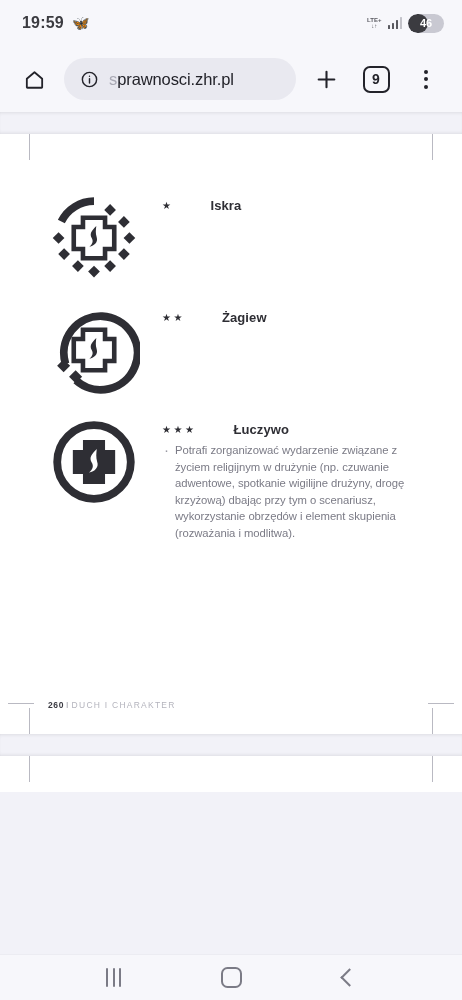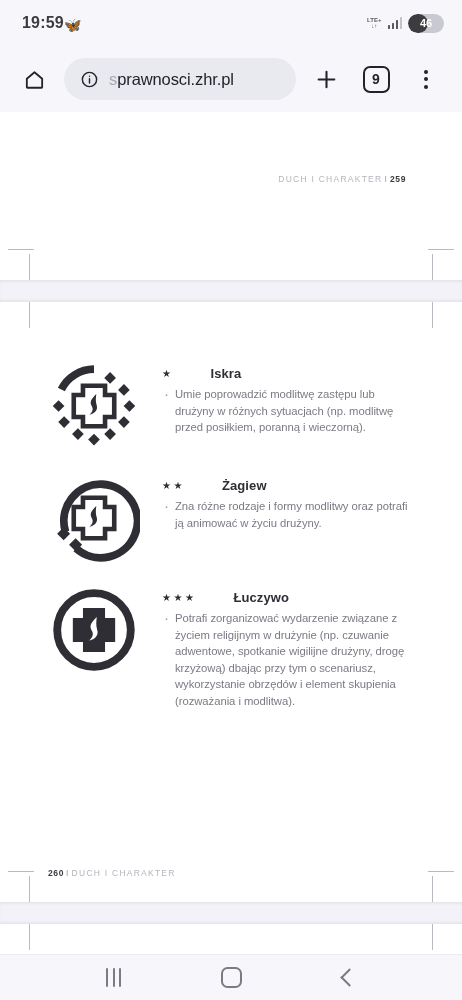--- a/index.html
+++ b/index.html
@@ -10,21 +10,21 @@
     overflow:hidden;
   }
   .phone { position:relative; width:462px; height:1000px; background:#f7f7fb; }
 
   
   .statusbar {
     height:46px; display:flex; align-items:center;
     justify-content:space-between; padding:0 18px 0 22px;
     background:#f7f7fb;
   }
-  .status-left { display:flex; align-items:flex-end; }
+  .status-left { display:flex; align-items:center; gap:8px; }
   .clock { font-size:16px; font-weight:700; color:#3b3b40; letter-spacing:.2px; }
   .butterfly { font-size:14px; color:#3b3b40; line-height:1; }
   .status-right { display:flex; align-items:center; gap:6px; }
   .net-type { display:flex; flex-direction:column; align-items:center;
     font-size:6px; font-weight:700; color:#5a5a60; line-height:1.05; }
   .sigbars { display:flex; align-items:flex-end; gap:1.5px; height:12px; }
   .sigbars i { display:block; width:2.5px; background:#5a5a60; border-radius:.5px; }
   .sigbars i:nth-child(1){ height:4px; }
   .sigbars i:nth-child(2){ height:6.5px; }
   .sigbars i:nth-child(3){ height:9px; }
@@ -176,27 +176,20 @@
       <span class="dots">
           <span></span>
           <span></span>
           <span></span>
         </span>
     </div>
   </div>
 
   <div class="viewer">
 
-    <div class="pdf-page page-top">
-      <div class="hdr"><span>DUCH I CHARAKTER</span><span class="sep">I</span><b>259</b></div>
-      <span class="crop h" style="left:8px;  bottom:30px;"></span>
-      <span class="crop h" style="right:8px; bottom:30px;"></span>
-      <span class="crop v" style="left:29px; bottom:0;"></span>
-      <span class="crop v" style="right:29px;bottom:0;"></span>
-    </div>
 
     <div class="page-gap"></div>
 
     <div class="pdf-page page-main">
       <span class="crop v" style="left:29px; top:0;"></span>
       <span class="crop v" style="right:29px;top:0;"></span>
       <span class="crop v" style="left:29px; bottom:0;"></span>
       <span class="crop v" style="right:29px;bottom:0;"></span>
       <span class="crop h" style="left:8px;  bottom:30px;"></span>
       <span class="crop h" style="right:8px; bottom:30px;"></span>
@@ -218,43 +211,39 @@
             </g>
             <path d="M38 28 H62 V38 H72 V62 H62 V72 H38 V62 H28 V38 H38 Z" fill="none" stroke="#2e2e34" stroke-width="5" stroke-linejoin="miter"></path>
             <path d="M52.5 37 c-5.5 5.5 -7.5 8.5 -5 13 c2 3.5 1 6.5 -2.5 9.5 c5.5 -1 9.5 -5 8 -10 c-1.5 -5 -1 -8 -.5 -12.5 z"></path>
           </svg>
         </div>
         <div class="badge-body">
           <div class="badge-title">
             <span class="stars">★</span>
             <span class="badge-name">Iskra</span>
           </div>
-          <ul class="badge-list">
-            <li>Umie poprowadzić modlitwę zastępu lub drużyny w różnych sytuacjach (np. modlitwę przed posiłkiem, poranną i wieczorną).</li>
-          </ul>
         </div>
       </div>
 
       <div class="badge-row">
         <div class="icon-wrap">
           <svg viewBox="0 0 100 100" fill="#2e2e34">
             <path d="M30.5 83 A40 40 0 1 0 19 65" fill="none" stroke="#2e2e34" stroke-width="8.5" stroke-linecap="butt"></path>
             <rect x="12" y="62" width="10" height="10" transform="rotate(45 17 67)"></rect>
             <rect x="25" y="74" width="10" height="10" transform="rotate(45 30 79)"></rect>
             <path d="M38 28 H62 V38 H72 V62 H62 V72 H38 V62 H28 V38 H38 Z" fill="none" stroke="#2e2e34" stroke-width="5" stroke-linejoin="miter"></path>
             <path d="M52.5 37 c-5.5 5.5 -7.5 8.5 -5 13 c2 3.5 1 6.5 -2.5 9.5 c5.5 -1 9.5 -5 8 -10 c-1.5 -5 -1 -8 -.5 -12.5 z"></path>
           </svg>
         </div>
         <div class="badge-body">
           <div class="badge-title">
             <span class="stars">★★</span>
             <span class="badge-name">Żagiew</span>
           </div>
           <ul class="badge-list">
-            <li>Zna różne rodzaje i formy modlitwy oraz potrafi ją animować w życiu drużyny.</li>
           </ul>
         </div>
       </div>
 
       <div class="badge-row">
         <div class="icon-wrap">
           <svg viewBox="0 0 100 100" fill="#2e2e34">
             <circle cx="50" cy="50" r="40" fill="none" stroke="#2e2e34" stroke-width="8.5"></circle>
             <path d="M38 26 H62 V37 H73 V63 H62 V74 H38 V63 H27 V37 H38 Z"></path>
             <path d="M53 36 c-6 6 -8.5 9.5 -5.5 14.5 c2.5 4 1 7.5 -3 11 c6.5 -1 11 -6 9 -11.5 c-1.5 -5.5 -1 -9 -.5 -14 z" fill="#ffffff"></path>

